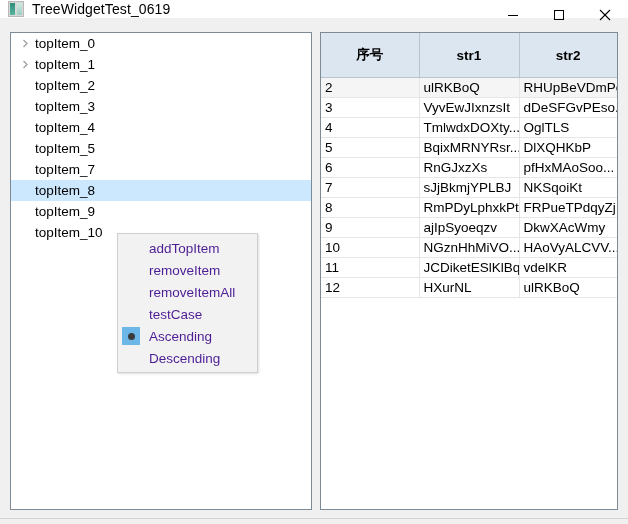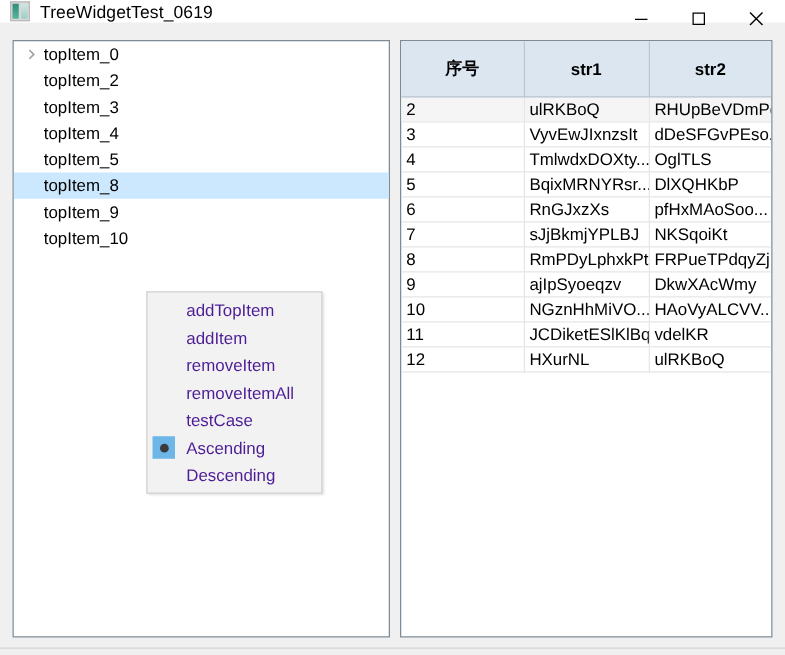--- a/index.html
+++ b/index.html
@@ -272,34 +272,46 @@
   <div class="tree-panel">
     <div class="tree-item">
       <span class="tree-arrow">
         <svg width="9" height="9" viewBox="0 0 9 9">
             <path d="M2.5 1 L6 4.5 L2.5 8" fill="none" stroke="#a0a0a0" stroke-width="1.3"></path>
           </svg>
       </span>
       <span class="tree-label">topItem_0</span>
     </div>
     <div class="tree-item">
+      <span class="tree-arrow">
+        <svg width="9" height="9" viewBox="0 0 9 9">
+            <path d="M2.5 1 L6 4.5 L2.5 8" fill="none" stroke="#a0a0a0" stroke-width="1.3"></path>
+          </svg>
+      </span>
+      <span class="tree-label">topItem_1</span>
+    </div>
+    <div class="tree-item">
       <span class="tree-arrow"></span>
       <span class="tree-label">topItem_2</span>
     </div>
     <div class="tree-item">
       <span class="tree-arrow"></span>
       <span class="tree-label">topItem_3</span>
     </div>
     <div class="tree-item">
       <span class="tree-arrow"></span>
       <span class="tree-label">topItem_4</span>
     </div>
     <div class="tree-item">
       <span class="tree-arrow"></span>
       <span class="tree-label">topItem_5</span>
+    </div>
+    <div class="tree-item">
+      <span class="tree-arrow"></span>
+      <span class="tree-label">topItem_7</span>
     </div>
     <div class="tree-item selected">
       <span class="tree-arrow"></span>
       <span class="tree-label">topItem_8</span>
     </div>
     <div class="tree-item">
       <span class="tree-arrow"></span>
       <span class="tree-label">topItem_9</span>
     </div>
     <div class="tree-item">
@@ -382,24 +394,20 @@
     </table>
   </div>
 
   <div class="context-menu">
     <div class="menu-item">
       <span class="menu-check"></span>
       <span class="menu-label">addTopItem</span>
     </div>
     <div class="menu-item">
       <span class="menu-check"></span>
-      <span class="menu-label">addItem</span>
-    </div>
-    <div class="menu-item">
-      <span class="menu-check"></span>
       <span class="menu-label">removeItem</span>
     </div>
     <div class="menu-item">
       <span class="menu-check"></span>
       <span class="menu-label">removeItemAll</span>
     </div>
     <div class="menu-item">
       <span class="menu-check"></span>
       <span class="menu-label">testCase</span>
     </div>

